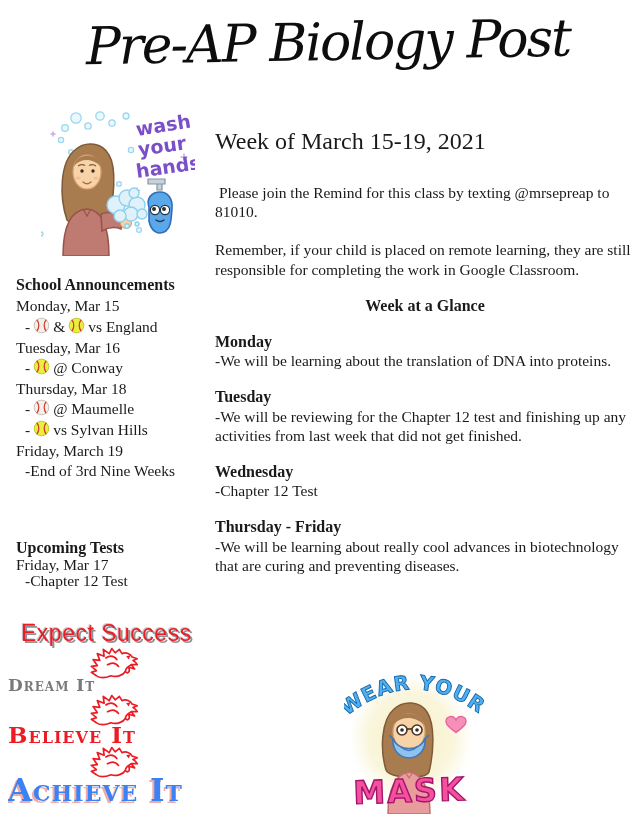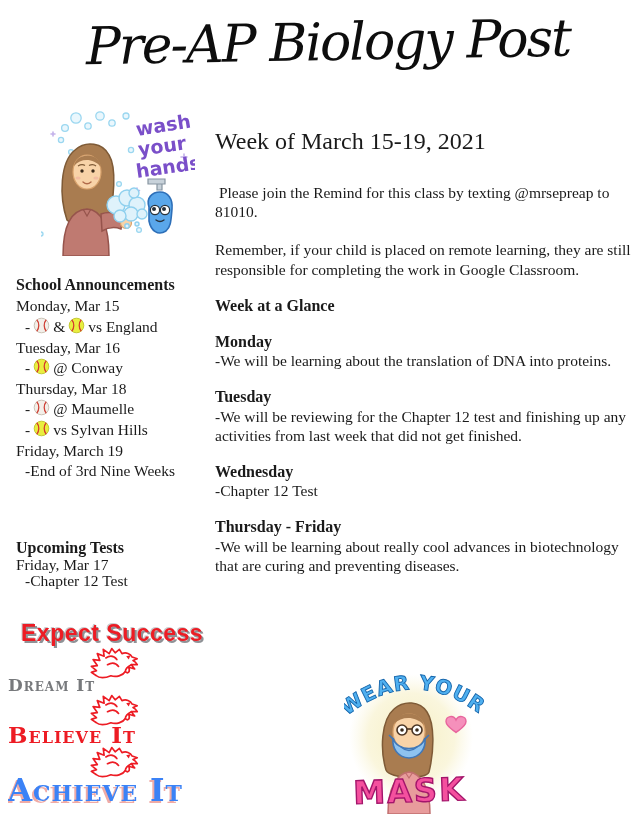--- a/index.html
+++ b/index.html
@@ -26,40 +26,40 @@
   .ann-row.event { padding-left:9px; gap:3px; }
   .ann-row.note  { padding-left:9px; }
   .ball { width:17px; height:17px; flex:0 0 auto; }
 
   .tests { position:absolute; left:8px; top:540px; width:196px; font-size:15.5px; line-height:16.6px; }
   .tests .sec-title { font-weight:bold; font-size:16px; text-align:left; }
   .tests .indent { padding-left:9px; }
 
   .expect-success {
     position:absolute; left:13px; top:620px; width:210px;
-    font-family:"Liberation Sans", sans-serif; font-weight:700; font-size:23px;
+    font-family:"Liberation Sans", sans-serif; font-weight:400; font-size:23px;
     color:#ed1c24; letter-spacing:0.5px;
     text-shadow:2px 2px 0 #8f9296, -1px -1px 0 #c9cbce;
   }
 
   .motivation { position:absolute; left:0px; top:646px; width:216px; text-align:left;
     font-family:"DejaVu Serif", serif; font-weight:bold; font-variant:small-caps; }
   .lion { display:block; margin:0 auto -3px auto; width:58px; height:34px; }
   .mot-dream   { font-size:17px; color:#77797c; letter-spacing:1px; line-height:16px; }
   .mot-believe { font-size:23px; color:#ed1c24; letter-spacing:1px; line-height:21px; }
   .mot-achieve { font-size:31px; color:#3b82f6; letter-spacing:1px; line-height:28px;
                  text-shadow:-2px 2px 0 #f0aba6; }
 
   
   .main { position:absolute; left:207px; top:130px; width:420px; font-size:15.5px; line-height:19.2px; }
   .main h1 { font-size:24px; line-height:22px; font-weight:normal; }
   .main p { white-space:pre-wrap; }
   .p1 { margin-top:31px; }
   .p2 { margin-top:19px; }
-  .glance-title { margin-top:17px; font-weight:bold; font-size:16px; }
+  .glance-title { margin-top:17px; text-align:center; font-weight:bold; font-size:16px; }
   .entry { margin-top:17px; }
   .entry .day { font-weight:bold; font-size:16px; }
 
   
   .mask-sticker { position:absolute; left:336px; top:664px; width:150px; height:150px; }
 </style>
 </head>
 <body>
 
 <svg width="0" height="0" style="position:absolute">

